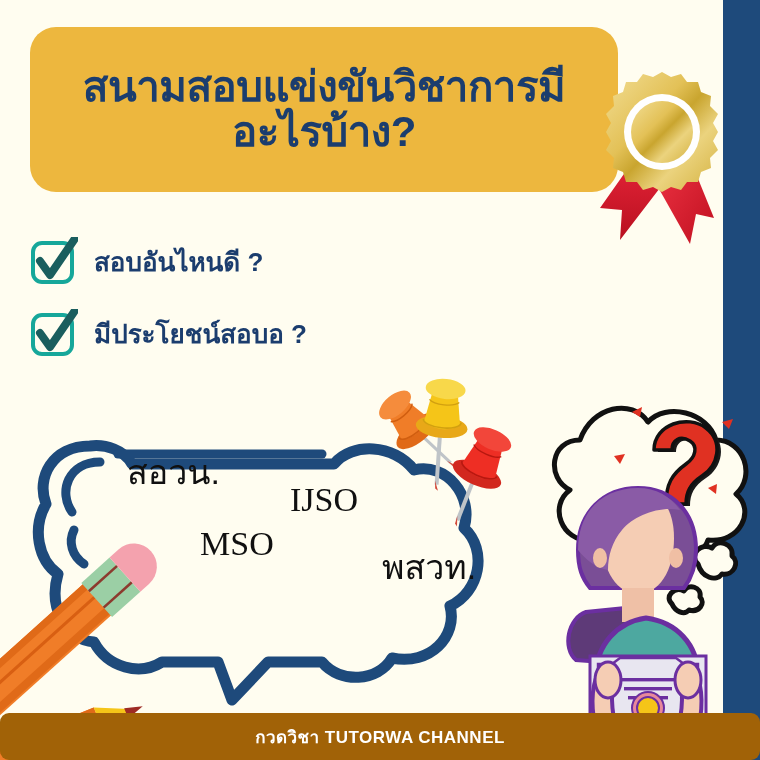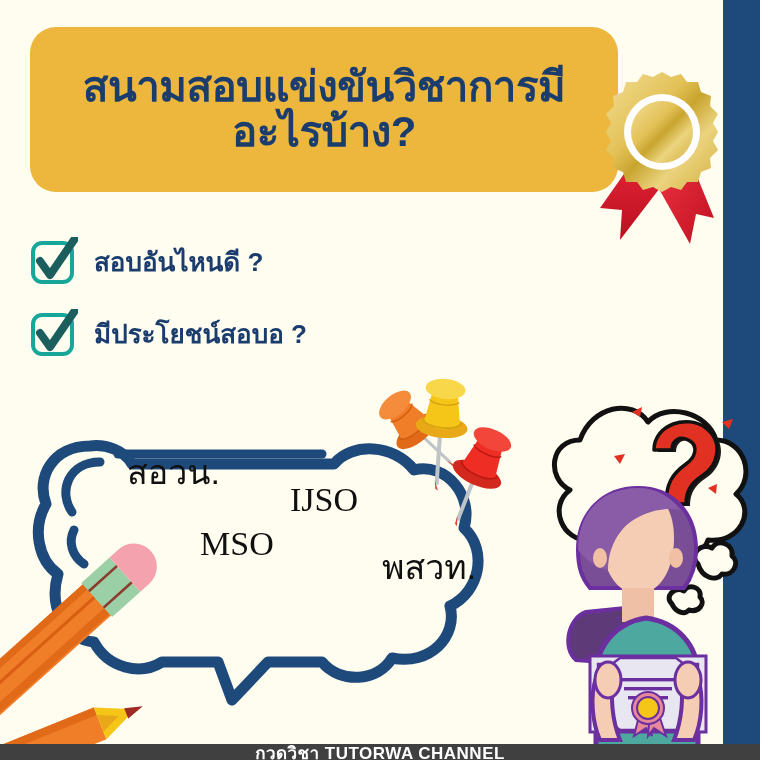--- a/index.html
+++ b/index.html
@@ -117,24 +117,24 @@
   }
   
   .girl{
     position:absolute;left:540px;top:360px;
     width:225px;height:400px;
     z-index:7;
   }
   
   .footer-bar{
     position:absolute;left:0;bottom:0;
-    width:760px;height:16px;
-    background:#404040;
+    width:760px;height:47px;
+    background:#a16207;
     z-index:8;
-    display:flex;align-items:center;justify-content:center;
+    display:flex;align-items:center;justify-content:center;border-radius:9px;
   }
   .footer-text{
     color:#FFFFFF;
     font-size:17px;
     font-weight:bold;
     letter-spacing:0.5px;
   }
 </style>
 </head>
 <body>

